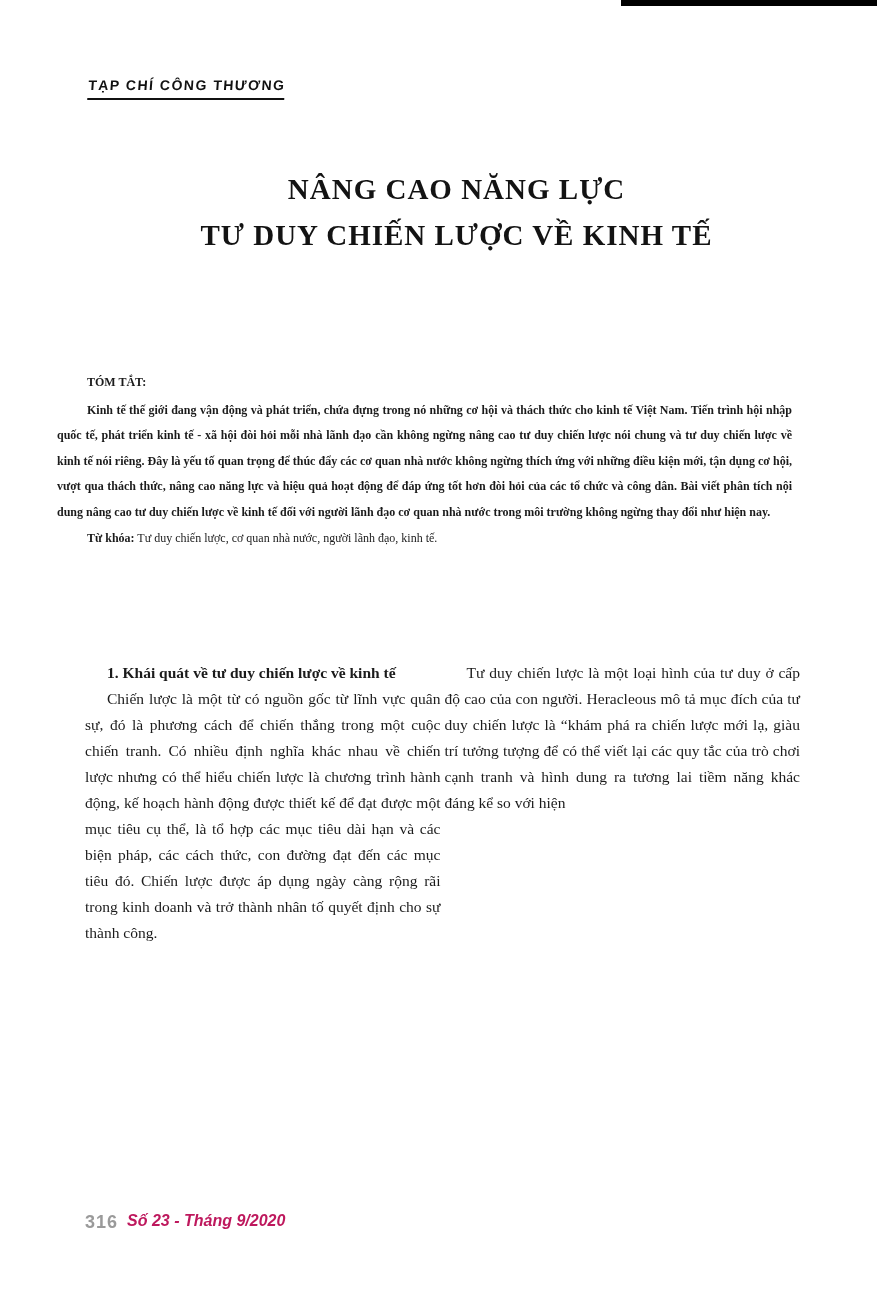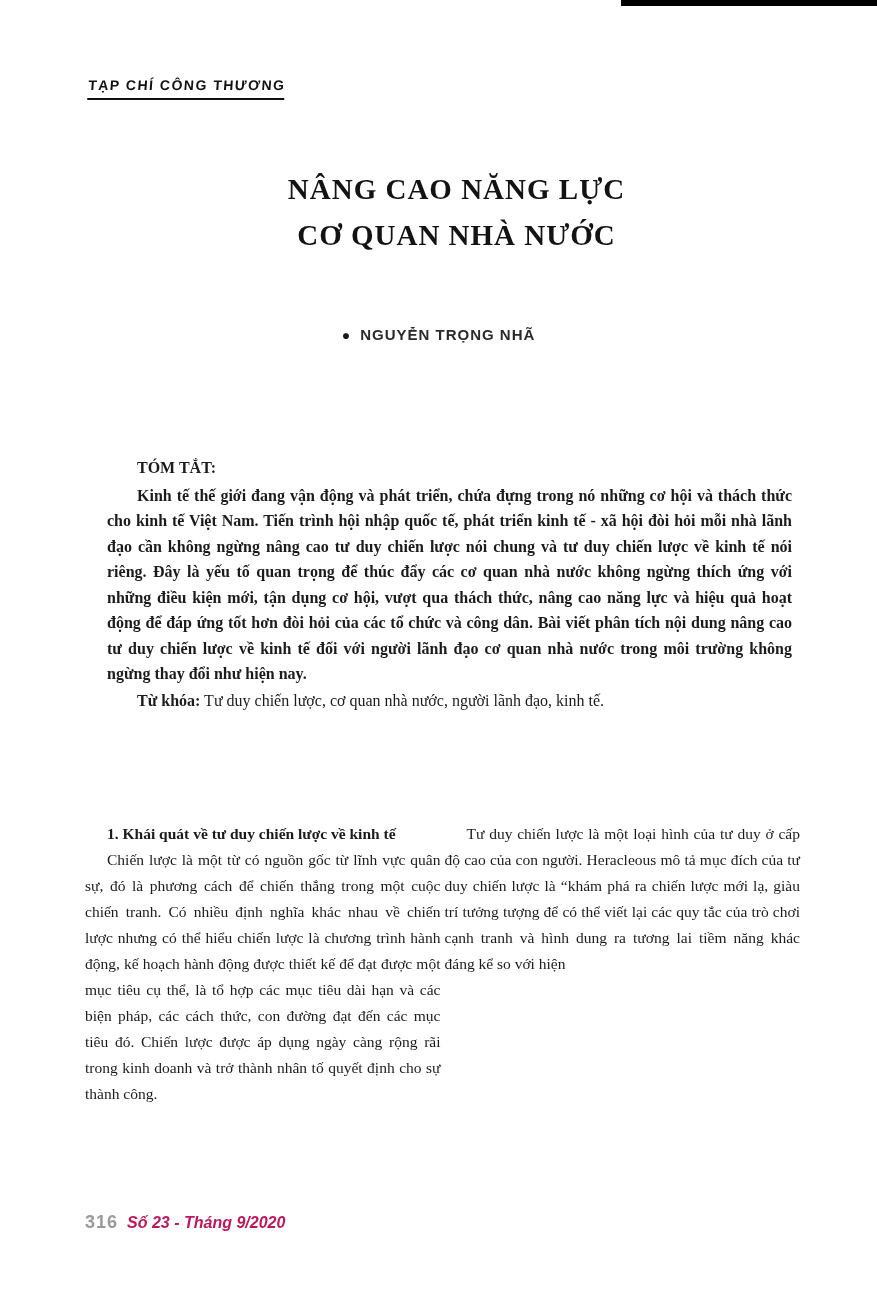--- a/index.html
+++ b/index.html
@@ -54,22 +54,22 @@
     font-size: 15px;
     letter-spacing: 1px;
     color: #2a2a2a;
   }
   .author-line .bullet {
     font-size: 14px;
     margin-right: 9px;
     color: #1a1a1a;
   }
   .abstract {
-    margin: 112px 85px 0 107px;
-    font-size: 16px;
+    margin: 112px 85px 0 57px;
+    font-size: 12px;
     line-height: 25.5px;
     text-align: justify;
   }
   .abstract .abstract-heading {
     font-weight: bold;
     text-indent: 30px;
   }
   .abstract .abstract-body {
     margin: 2px 0 0 0;
     text-indent: 30px;
@@ -97,21 +97,21 @@
     margin: 0;
     text-indent: 22px;
   }
   .page-footer {
     position: absolute;
     left: 85px;
     top: 1212px;
     font-family: "Liberation Sans", sans-serif;
     font-size: 17px;
     display: flex;
-    align-items: center;
+    align-items: flex-start;
     gap: 9px;
   }
   .page-footer .page-number {
     color: #9a9a9a;
     font-weight: bold;
     letter-spacing: 1px;
     font-size: 18px;
   }
   .page-footer .issue-info {
     color: #be185d;
@@ -126,26 +126,23 @@
 <div class="page">
 
   <div class="scan-edge-bar"></div>
 
   <div class="journal-header">
     <span class="journal-name">TẠP CHÍ CÔNG THƯƠNG</span>
   </div>
 
   <div class="article-title">
     <div>NÂNG CAO NĂNG LỰC</div>
-    <div>CƠ QUAN NHÀ NƯỚC</div>
+    <div>TƯ DUY CHIẾN LƯỢC VỀ KINH TẾ</div>
   </div>
 
-  <div class="author-line">
-    <span class="bullet">●</span><span>NGUYỄN TRỌNG NHÃ</span>
-  </div>
 
   <div class="abstract">
     <div class="abstract-heading">TÓM TẮT:</div>
     <p class="abstract-body">Kinh tế thế giới đang vận động và phát triển, chứa đựng trong nó những cơ hội và thách thức cho kinh tế Việt Nam. Tiến trình hội nhập quốc tế, phát triển kinh tế - xã hội đòi hỏi mỗi nhà lãnh đạo cần không ngừng nâng cao tư duy chiến lược nói chung và tư duy chiến lược về kinh tế nói riêng. Đây là yếu tố quan trọng để thúc đẩy các cơ quan nhà nước không ngừng thích ứng với những điều kiện mới, tận dụng cơ hội, vượt qua thách thức, nâng cao năng lực và hiệu quả hoạt động để đáp ứng tốt hơn đòi hỏi của các tổ chức và công dân. Bài viết phân tích nội dung nâng cao tư duy chiến lược về kinh tế đối với người lãnh đạo cơ quan nhà nước trong môi trường không ngừng thay đổi như hiện nay.</p>
     <p class="keywords"><span class="kw-label">Từ khóa:</span><span> Tư duy chiến lược, cơ quan nhà nước, người lãnh đạo, kinh tế.</span></p>
   </div>
 
   <div class="columns">
     <div class="col">
       <div class="section-heading">1. Khái quát về tư duy chiến lược về kinh tế</div>

